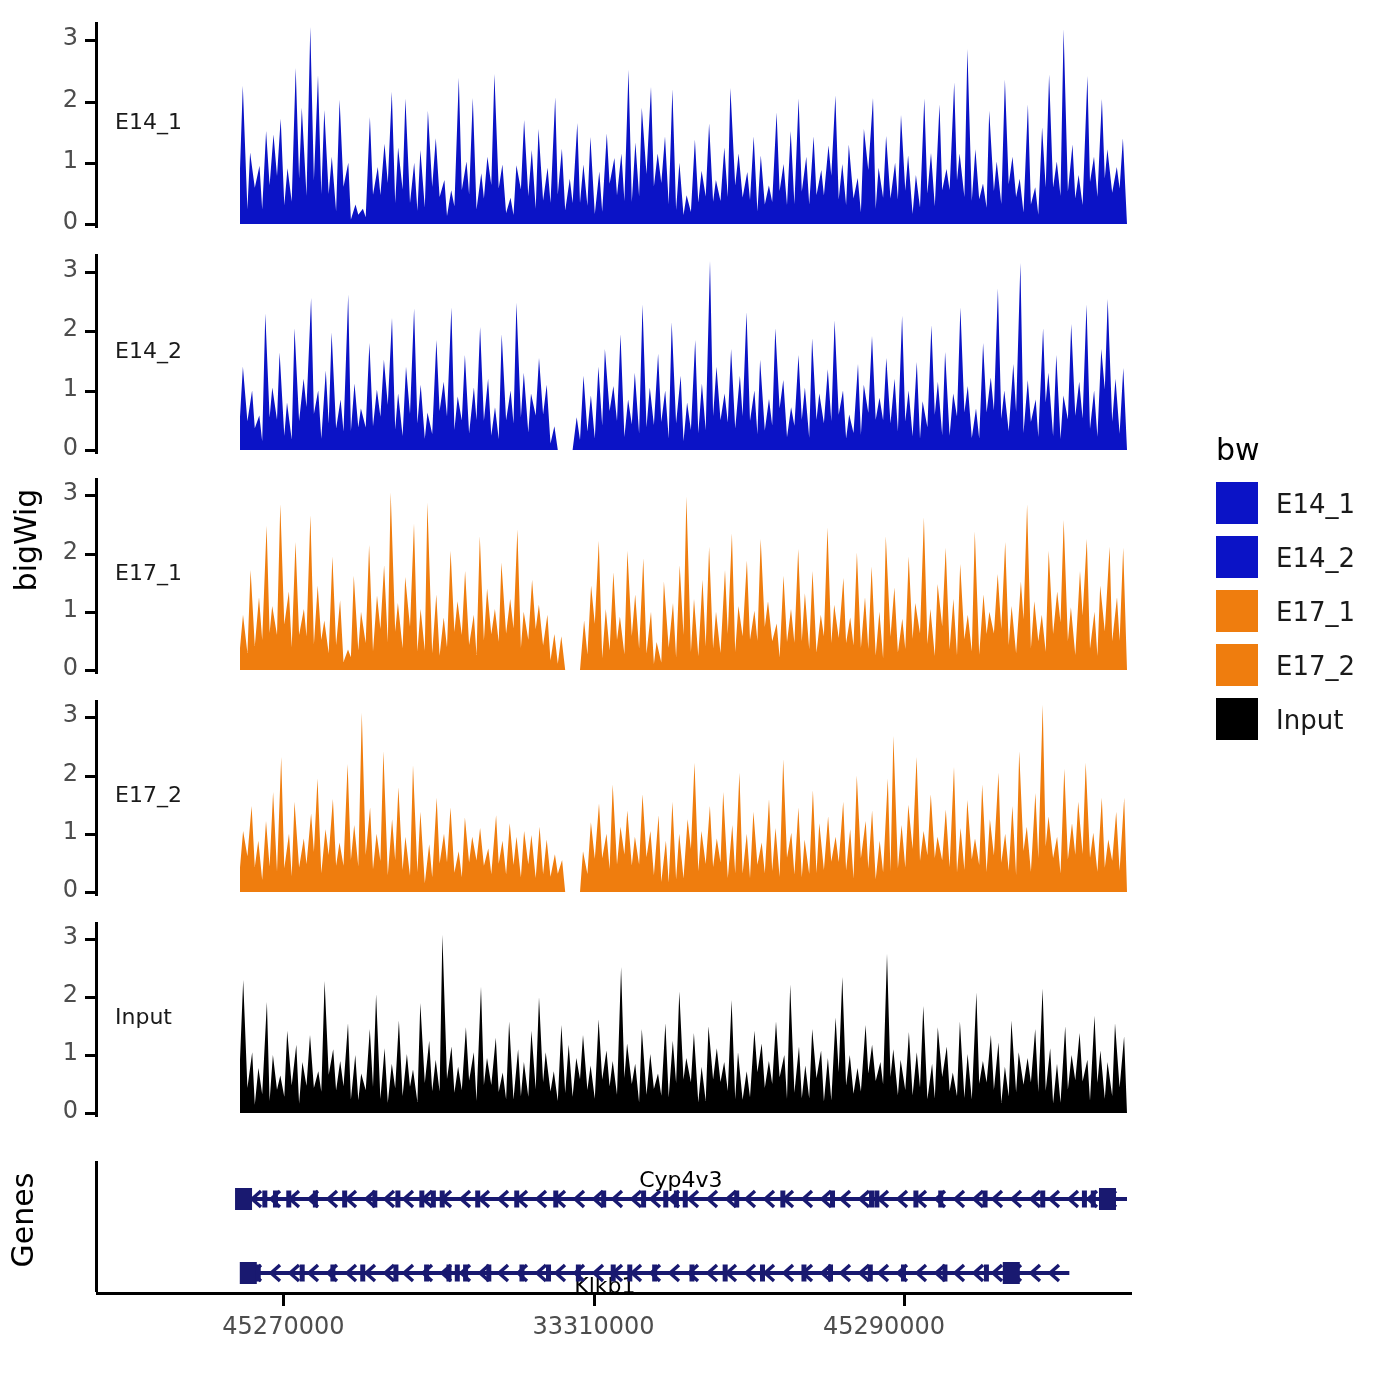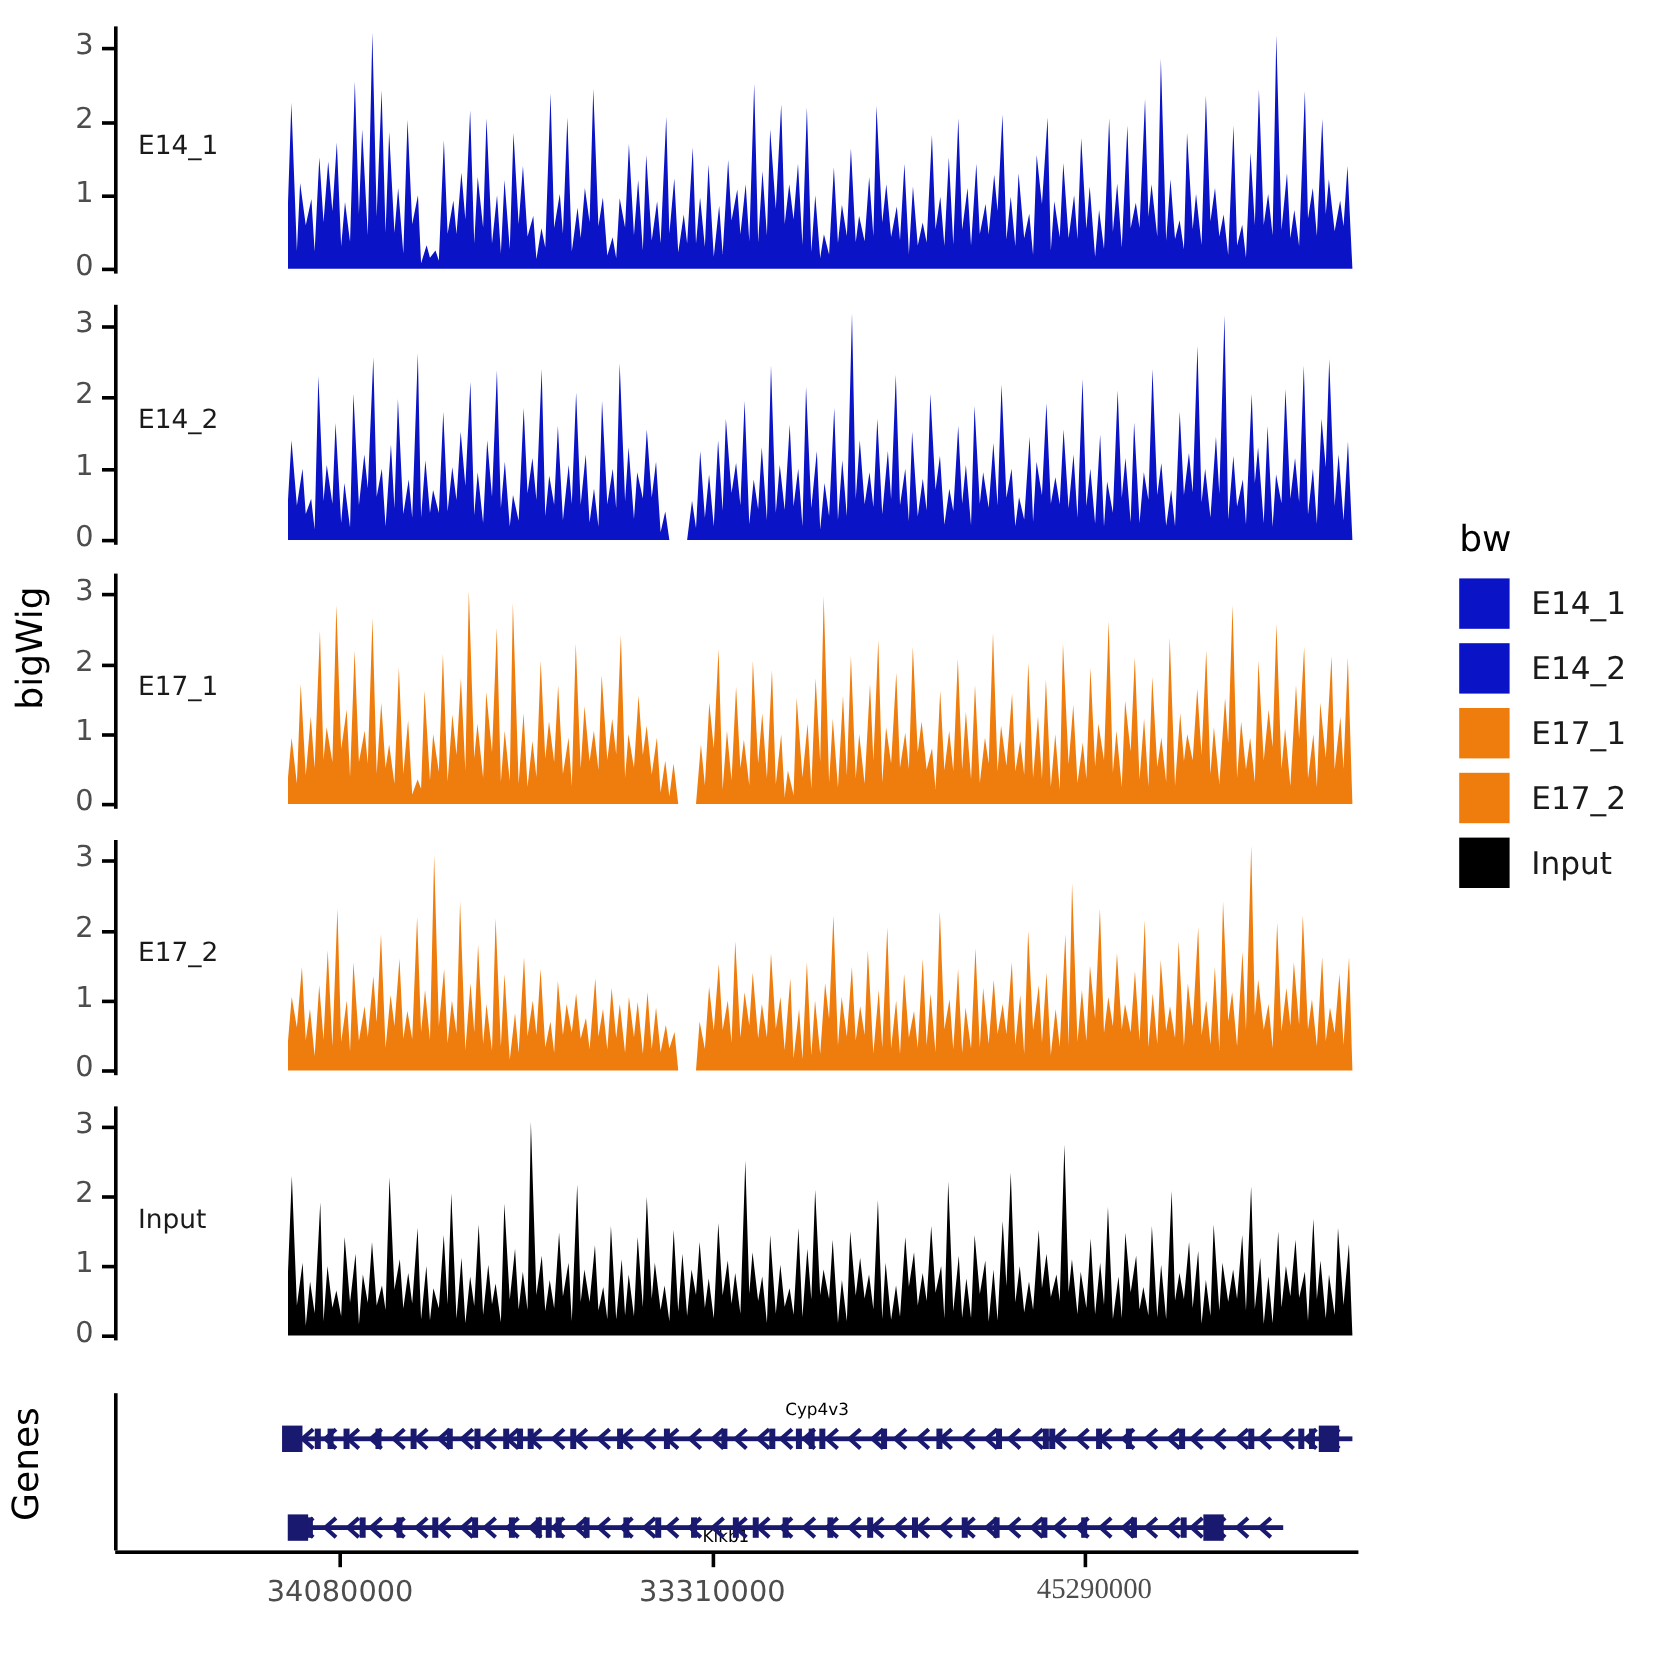--- a/index.html
+++ b/index.html
@@ -131,21 +131,21 @@
   }
   .legend-key-label {
     position: absolute;
     left: 1276px;
     font-size: 26px;
     color: #1a1a1a;
     white-space: nowrap;
   }
   .gene-label {
     position: absolute;
-    font-size: 14px;
+    font-size: 22px;
     color: #000000;
     white-space: nowrap;
     transform: translateX(-50%);
   }
 </style>
 </head>
 <body>
 
 <div id="root">
 
@@ -375,25 +375,25 @@
         <rect x="900.9760000000001" y="1264.5" width="5" height="17" fill="#191970"></rect>
         <rect x="942.44325" y="1264.5" width="5" height="17" fill="#191970"></rect>
         <rect x="983.9105000000001" y="1264.5" width="5" height="17" fill="#191970"></rect>
         <rect x="1002.7908500000001" y="1262" width="17" height="22" fill="#191970"></rect>
       </svg>
     </div>
 
   <div class="xaxis-line"></div>
   <div id="xticks">
       <div class="xtick-mark" style="left: 282.42px;"></div>
-      <div class="xtick-label" style="left: 283.42px; top: 1312px;">34080000</div>
+      <div class="xtick-label" style="left: 283.42px; top: 1312px;">45270000</div>
       <div class="xtick-mark" style="left: 592.559px;"></div>
       <div class="xtick-label" style="left: 593.559px; top: 1312px;">33310000</div>
       <div class="xtick-mark" style="left: 902.699px;"></div>
-      <div class="xtick-label" style="left: 912px; top: 1312px; font-family: Liberation Serif, serif;">45290000</div>
+      <div class="xtick-label" style="left: 884px; top: 1312px;">45290000</div>
     </div>
 
   <div class="legend-title">bw</div>
   <div id="legend">
       <div class="legend-key" style="top: 482px; background: rgb(11, 19, 198);"></div>
       <div class="legend-key-label" style="top: 489px;">E14_1</div>
       <div class="legend-key" style="top: 536px; background: rgb(11, 19, 198);"></div>
       <div class="legend-key-label" style="top: 543px;">E14_2</div>
       <div class="legend-key" style="top: 590px; background: rgb(239, 125, 14);"></div>
       <div class="legend-key-label" style="top: 597px;">E17_1</div>

